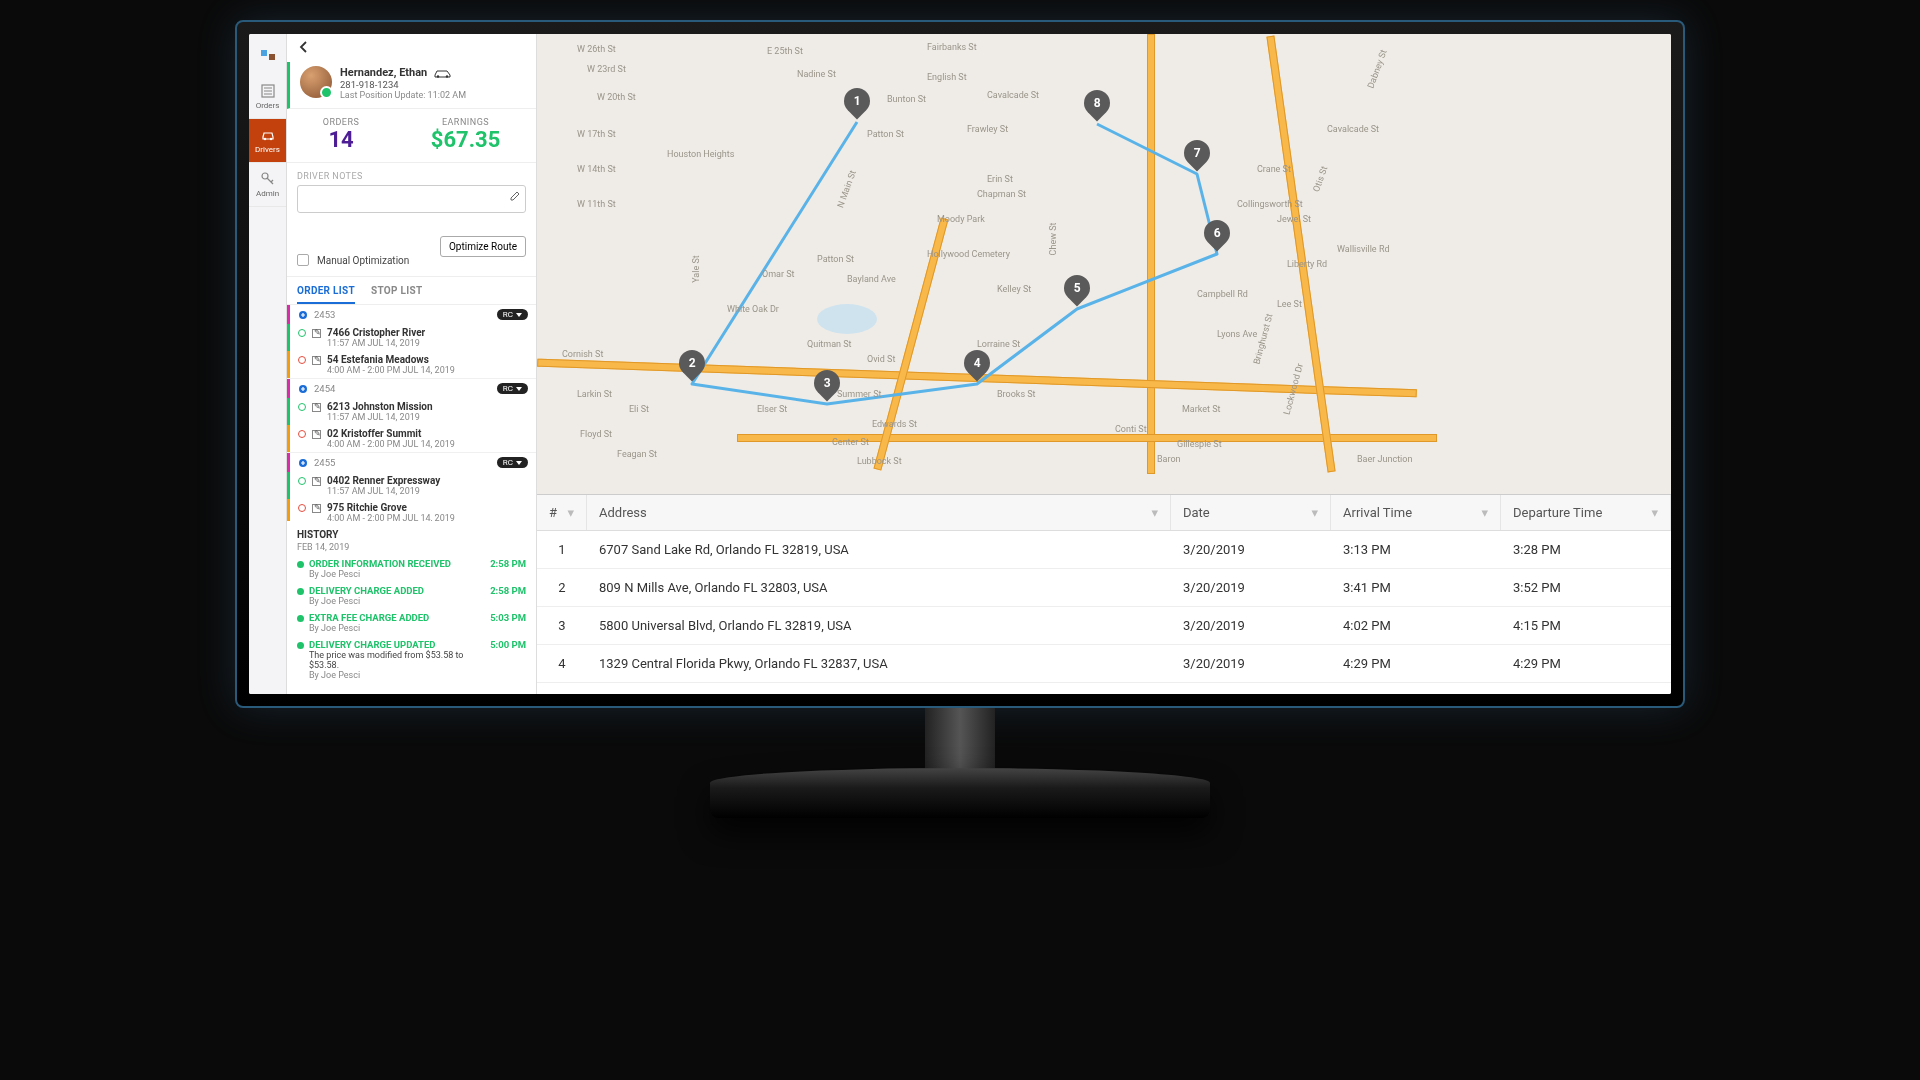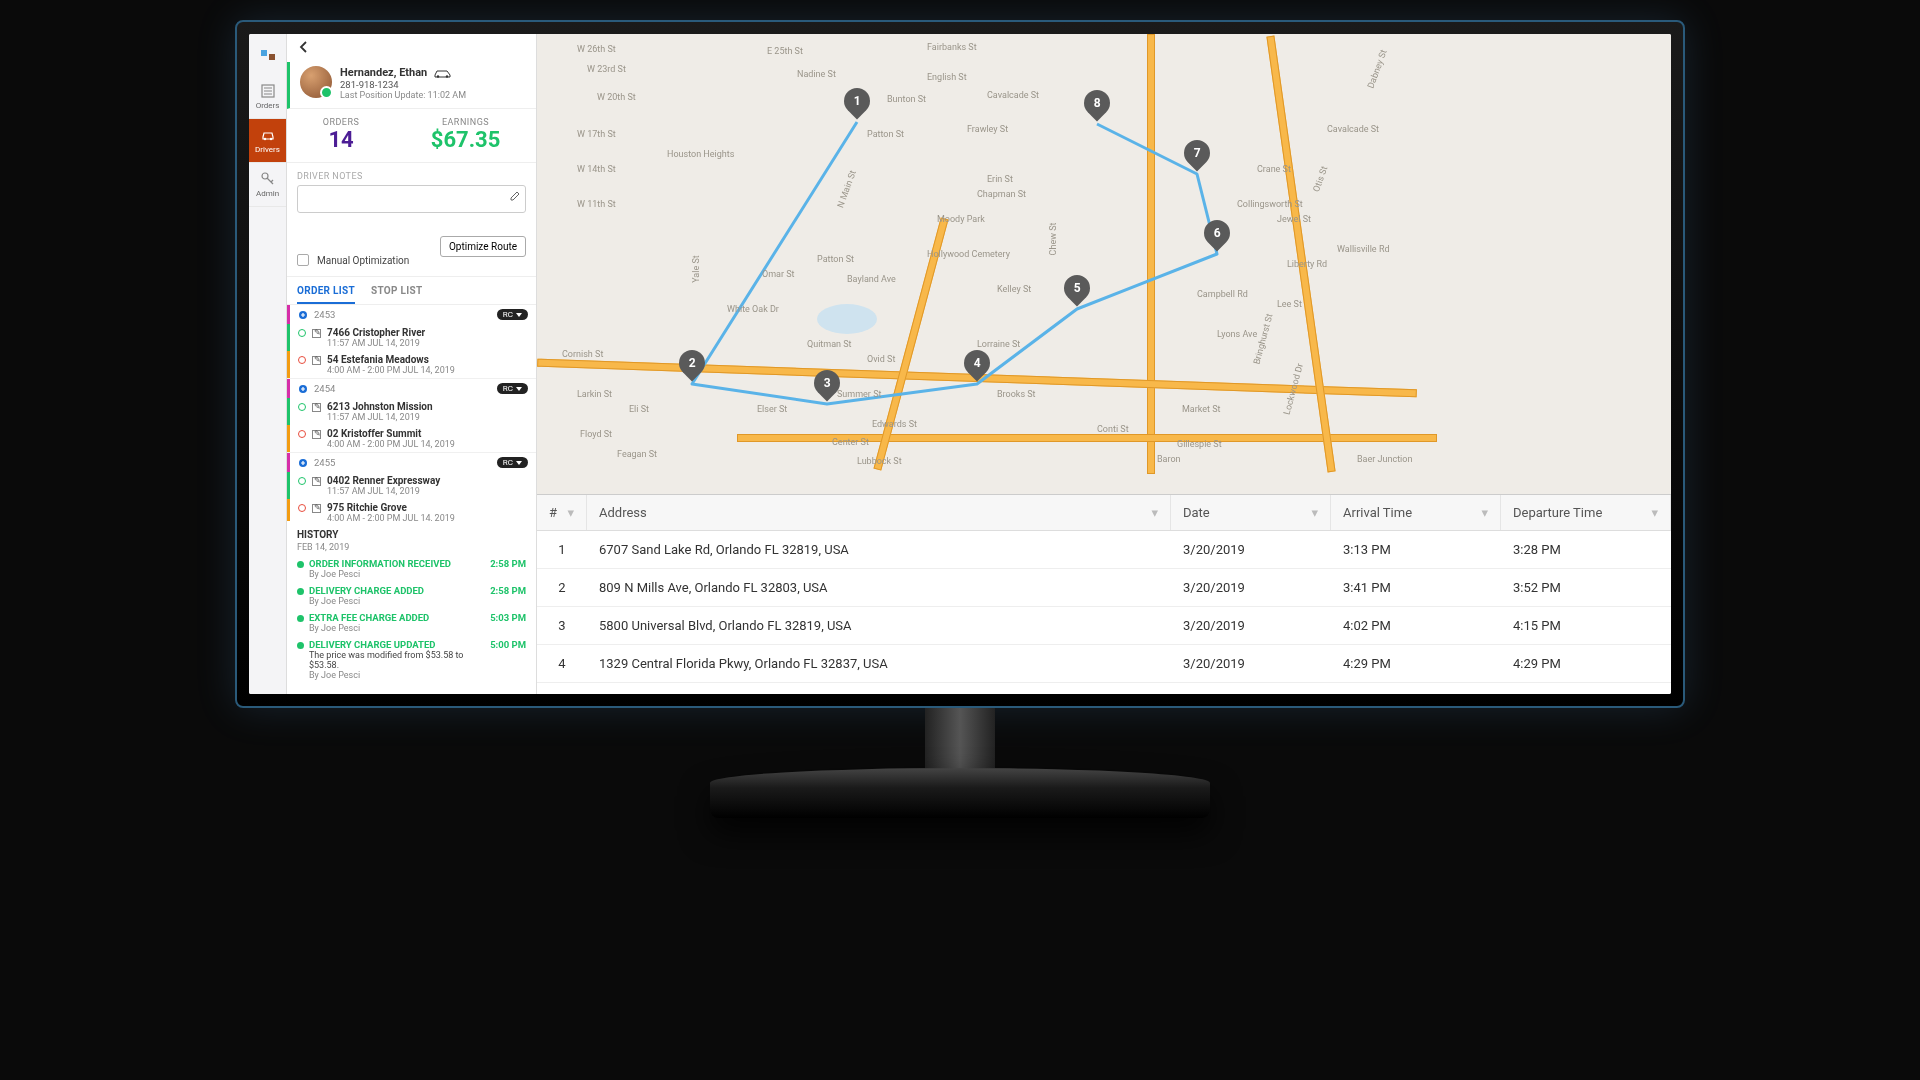--- a/index.html
+++ b/index.html
@@ -377,21 +377,21 @@
               <div class="street" style="left: 330px; top: 320px;">Ovid St</div>
               <div class="street" style="left: 440px; top: 305px;">Lorraine St</div>
               <div class="street" style="left: 40px; top: 355px;">Larkin St</div>
               <div class="street" style="left: 300px; top: 355px;">Summer St</div>
               <div class="street" style="left: 460px; top: 355px;">Brooks St</div>
               <div class="street" style="left: 60px; top: 370px; padding-left: 32px;">Eli St</div>
               <div class="street" style="left: 220px; top: 370px;">Elser St</div>
               <div class="street" style="left: 645px; top: 370px;">Market St</div>
               <div class="street" style="left: 43px; top: 395px;">Floyd St</div>
               <div class="street" style="left: 335px; top: 385px;">Edwards St</div>
-              <div class="street" style="left: 560px; top: 390px;">Conti St</div>
+              <div class="street" style="left: 578px; top: 390px;">Conti St</div>
               <div class="street" style="left: 80px; top: 415px;">Feagan St</div>
               <div class="street" style="left: 295px; top: 403px;">Center St</div>
               <div class="street" style="left: 640px; top: 405px;">Gillespie St</div>
               <div class="street" style="left: 320px; top: 422px;">Lubbock St</div>
               <div class="street" style="left: 620px; top: 420px;">Baron</div>
               <div class="street" style="left: 820px; top: 420px;">Baer Junction</div>
               <div class="street" style="left: 740px; top: 180px;">Jewel St</div>
               <div class="street" style="left: 680px; top: 295px;">Lyons Ave</div>
               <div class="street" style="left: 440px; top: 155px;">Chapman St</div>
               <div class="street" style="left: 290px; top: 150px; transform: rotate(-70deg);">N Main St</div>

